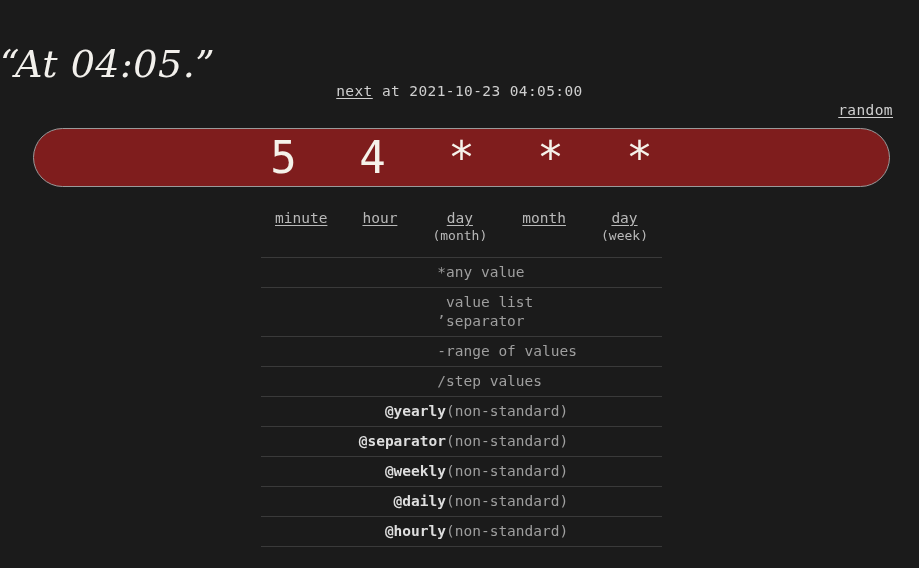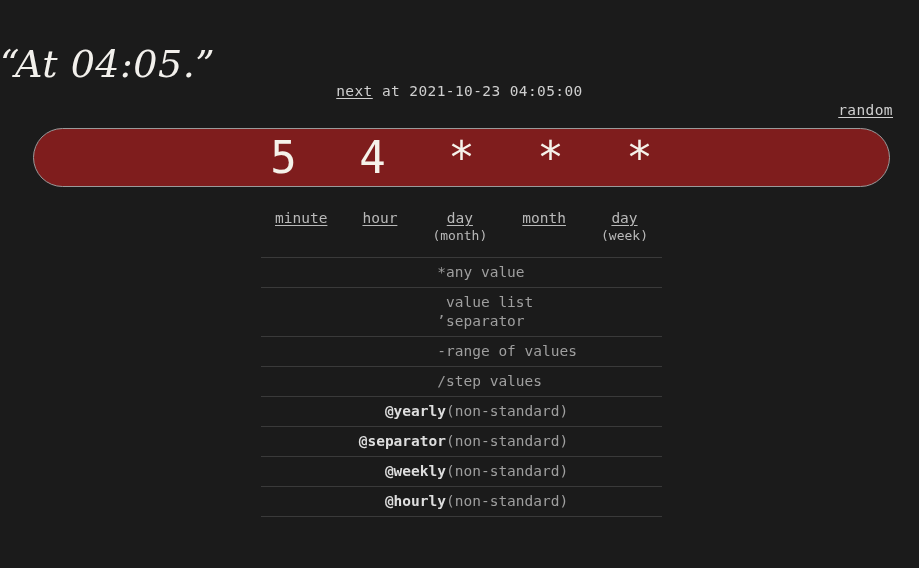--- a/index.html
+++ b/index.html
@@ -225,20 +225,24 @@
         </tr>
         <tr>
           <td class="sym kw">@separator</td>
           <td class="desc">(non-standard)</td>
         </tr>
         <tr>
           <td class="sym kw">@weekly</td>
           <td class="desc">(non-standard)</td>
         </tr>
         <tr>
+          <td class="sym kw">@daily</td>
+          <td class="desc">(non-standard)</td>
+        </tr>
+        <tr>
           <td class="sym kw">@hourly</td>
           <td class="desc">(non-standard)</td>
         </tr>
 
       </tbody>
     </table>
 
   </div>
 </div>
 

